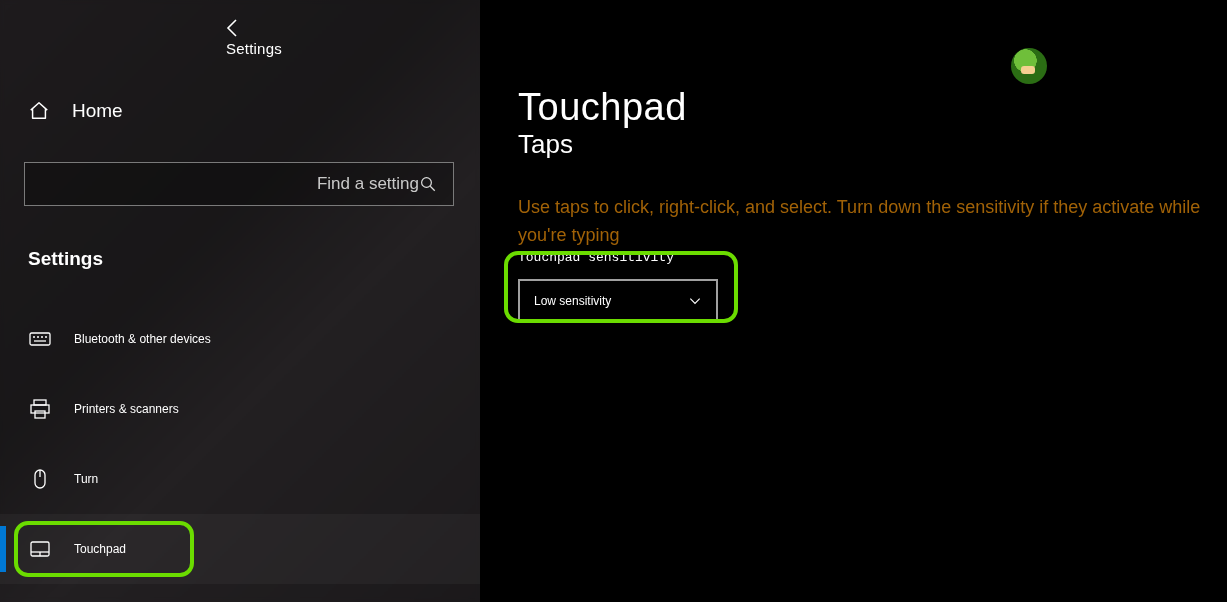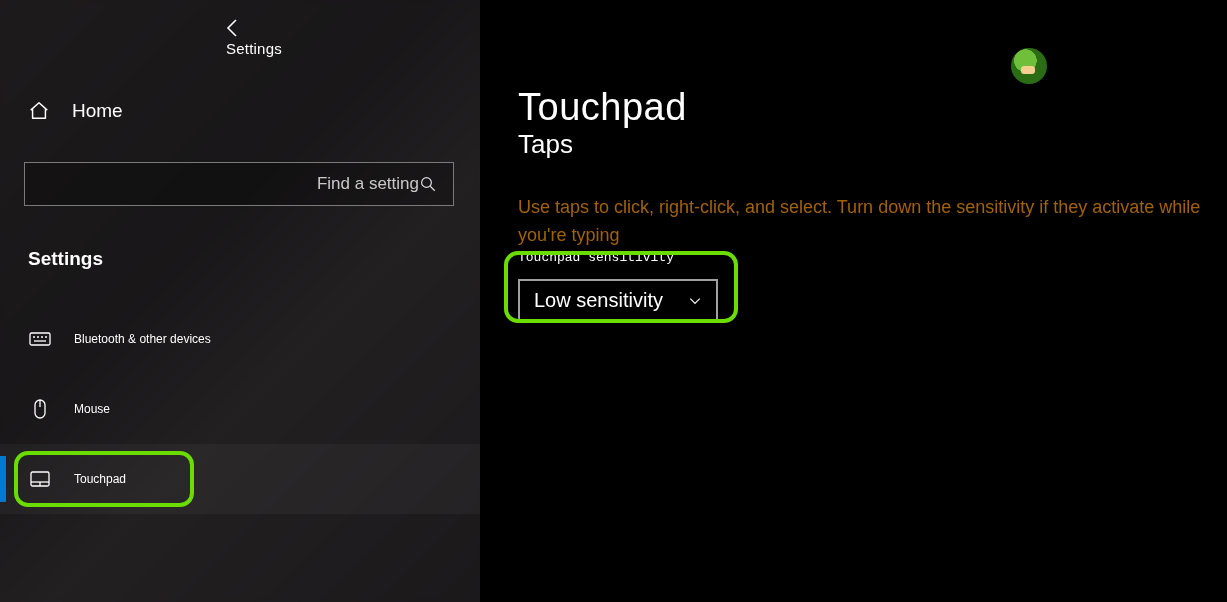--- a/index.html
+++ b/index.html
@@ -172,21 +172,21 @@
       width: 200px;
       height: 44px;
       border: 2px solid #a0a0a0;
       display: flex;
       align-items: center;
       padding: 0 14px;
       cursor: pointer;
       position: relative;
     }
     .dropdown .value {
-      font-size: 20px;
+      font-size: 12px;
       flex: 1;
     }
     .dropdown .chev {
       width: 14px;
       height: 14px;
     }
     .avatar {
       position: absolute;
       top: 48px;
       right: 180px;
@@ -253,29 +253,39 @@
             <line x1="5" y1="10" x2="7" y2="10" stroke="#fff" stroke-width="1.3"></line>
             <line x1="9" y1="10" x2="11" y2="10" stroke="#fff" stroke-width="1.3"></line>
             <line x1="13" y1="10" x2="15" y2="10" stroke="#fff" stroke-width="1.3"></line>
             <line x1="17" y1="10" x2="19" y2="10" stroke="#fff" stroke-width="1.3"></line>
             <line x1="6" y1="14" x2="18" y2="14" stroke="#fff" stroke-width="1.3"></line>
           </svg>
       </div>
       <div class="label">Bluetooth &amp; other devices</div>
     </div>
 
+    <div class="nav-item">
+      <div class="icon-slot">
+        <svg viewBox="0 0 24 24" width="24" height="24">
+            <rect x="6" y="3" width="12" height="5" stroke="#fff" stroke-width="1.3" fill="none"></rect>
+            <rect x="3" y="8" width="18" height="8" stroke="#fff" stroke-width="1.3" fill="none"></rect>
+            <rect x="7" y="14" width="10" height="7" stroke="#fff" stroke-width="1.3" fill="none"></rect>
+          </svg>
+      </div>
+      <div class="label">Printers &amp; scanners</div>
+    </div>
 
     <div class="nav-item">
       <div class="icon-slot">
         <svg viewBox="0 0 24 24" width="24" height="24">
             <rect x="7" y="3" width="10" height="18" rx="5" stroke="#fff" stroke-width="1.3" fill="none"></rect>
             <line x1="12" y1="3" x2="12" y2="10" stroke="#fff" stroke-width="1.3"></line>
           </svg>
       </div>
-      <div class="label">Mouse</div>
+      <div class="label">Turn</div>
     </div>
 
     <div class="nav-item selected" style="position:relative;">
       <div class="icon-slot">
         <svg viewBox="0 0 24 24" width="24" height="24">
             <rect x="3" y="5" width="18" height="14" rx="1.5" stroke="#fff" stroke-width="1.3" fill="none"></rect>
             <line x1="3" y1="15" x2="21" y2="15" stroke="#fff" stroke-width="1.3"></line>
             <line x1="12" y1="15" x2="12" y2="19" stroke="#fff" stroke-width="1.3"></line>
           </svg>
       </div>

